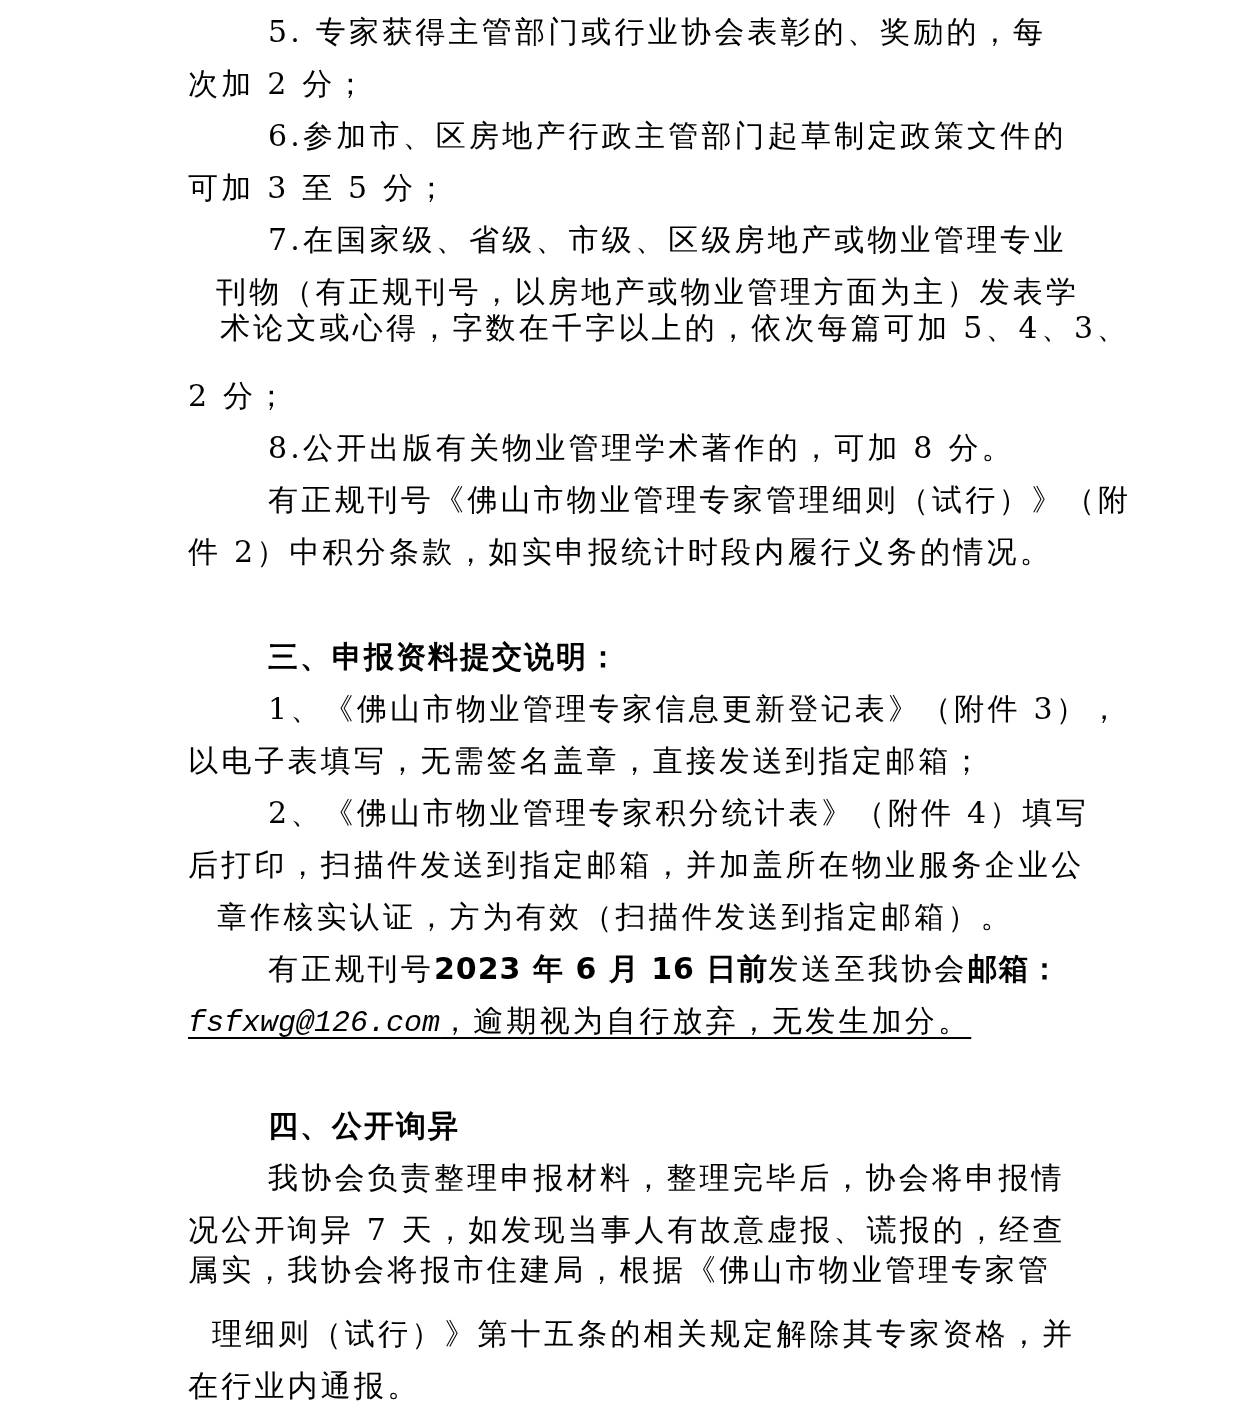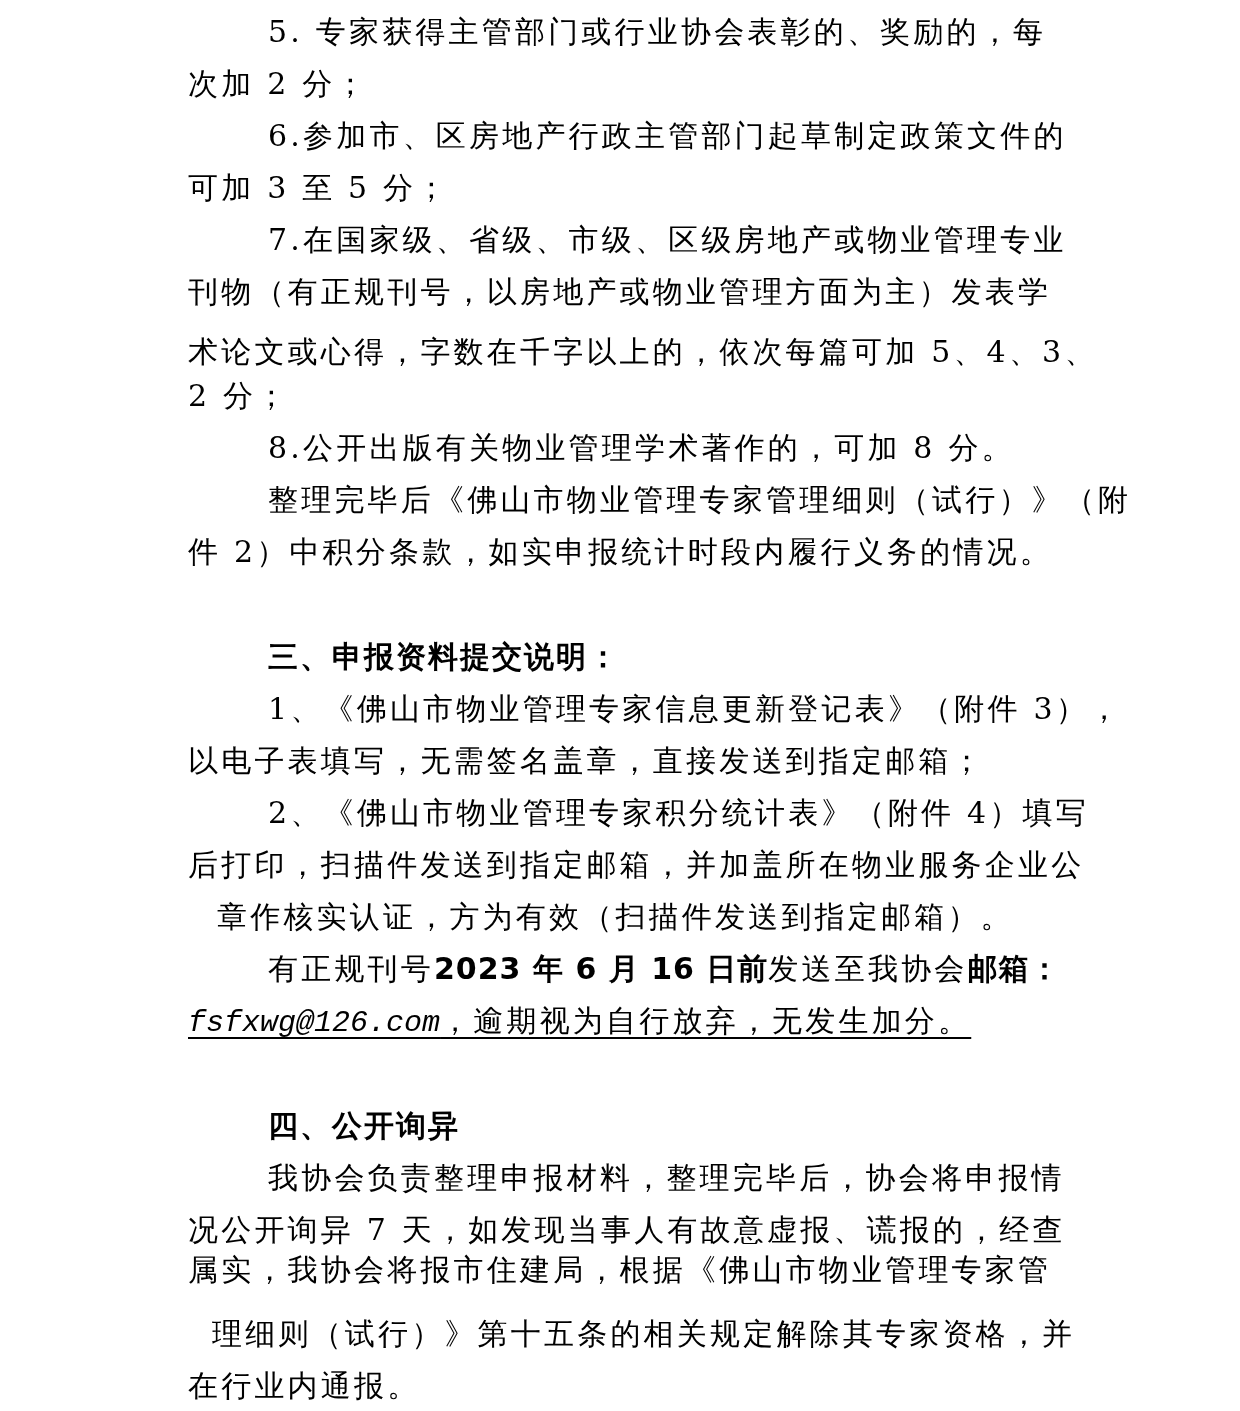--- a/index.html
+++ b/index.html
@@ -48,27 +48,27 @@
 
 <div class="page">
 
   <div class="line indent" style="top:12px;">5. 专家获得主管部门或行业协会表彰的、奖励的，每</div>
   <div class="line" style="top:64px;">次加 2 分；</div>
 
   <div class="line indent" style="top:116px;">6.参加市、区房地产行政主管部门起草制定政策文件的</div>
   <div class="line" style="top:168px;">可加 3 至 5 分；</div>
 
   <div class="line indent" style="top:220px;">7.在国家级、省级、市级、区级房地产或物业管理专业</div>
-  <div class="line" style="top:272px;">刊物（有正规刊号，以房地产或物业管理方面为主）发表学</div>
-  <div class="line" style="top:332px;">术论文或心得，字数在千字以上的，依次每篇可加 5、4、3、</div>
+  <div class="line" style="top:272px;margin-left:28px;">刊物（有正规刊号，以房地产或物业管理方面为主）发表学</div>
+  <div class="line" style="top:308px;margin-left:32px;">术论文或心得，字数在千字以上的，依次每篇可加 5、4、3、</div>
   <div class="line" style="top:376px;">2 分；</div>
 
   <div class="line indent" style="top:428px;">8.公开出版有关物业管理学术著作的，可加 8 分。</div>
 
-  <div class="line indent" style="top:480px;">整理完毕后《佛山市物业管理专家管理细则（试行）》（附</div>
+  <div class="line indent" style="top:480px;">有正规刊号《佛山市物业管理专家管理细则（试行）》（附</div>
   <div class="line" style="top:532px;">件 2）中积分条款，如实申报统计时段内履行义务的情况。</div>
 
   <div class="line indent heading" style="top:637px;">三、申报资料提交说明：</div>
   <div class="line indent" style="top:689px;">1、《佛山市物业管理专家信息更新登记表》（附件 3），</div>
   <div class="line" style="top:741px;">以电子表填写，无需签名盖章，直接发送到指定邮箱；</div>
   <div class="line indent" style="top:793px;">2、《佛山市物业管理专家积分统计表》（附件 4）填写</div>
   <div class="line" style="top:845px;">后打印，扫描件发送到指定邮箱，并加盖所在物业服务企业公</div>
   <div class="line" style="top:897px;margin-left:29px;">章作核实认证，方为有效（扫描件发送到指定邮箱）。</div>
 
   <div class="line indent" style="top:949px;">

